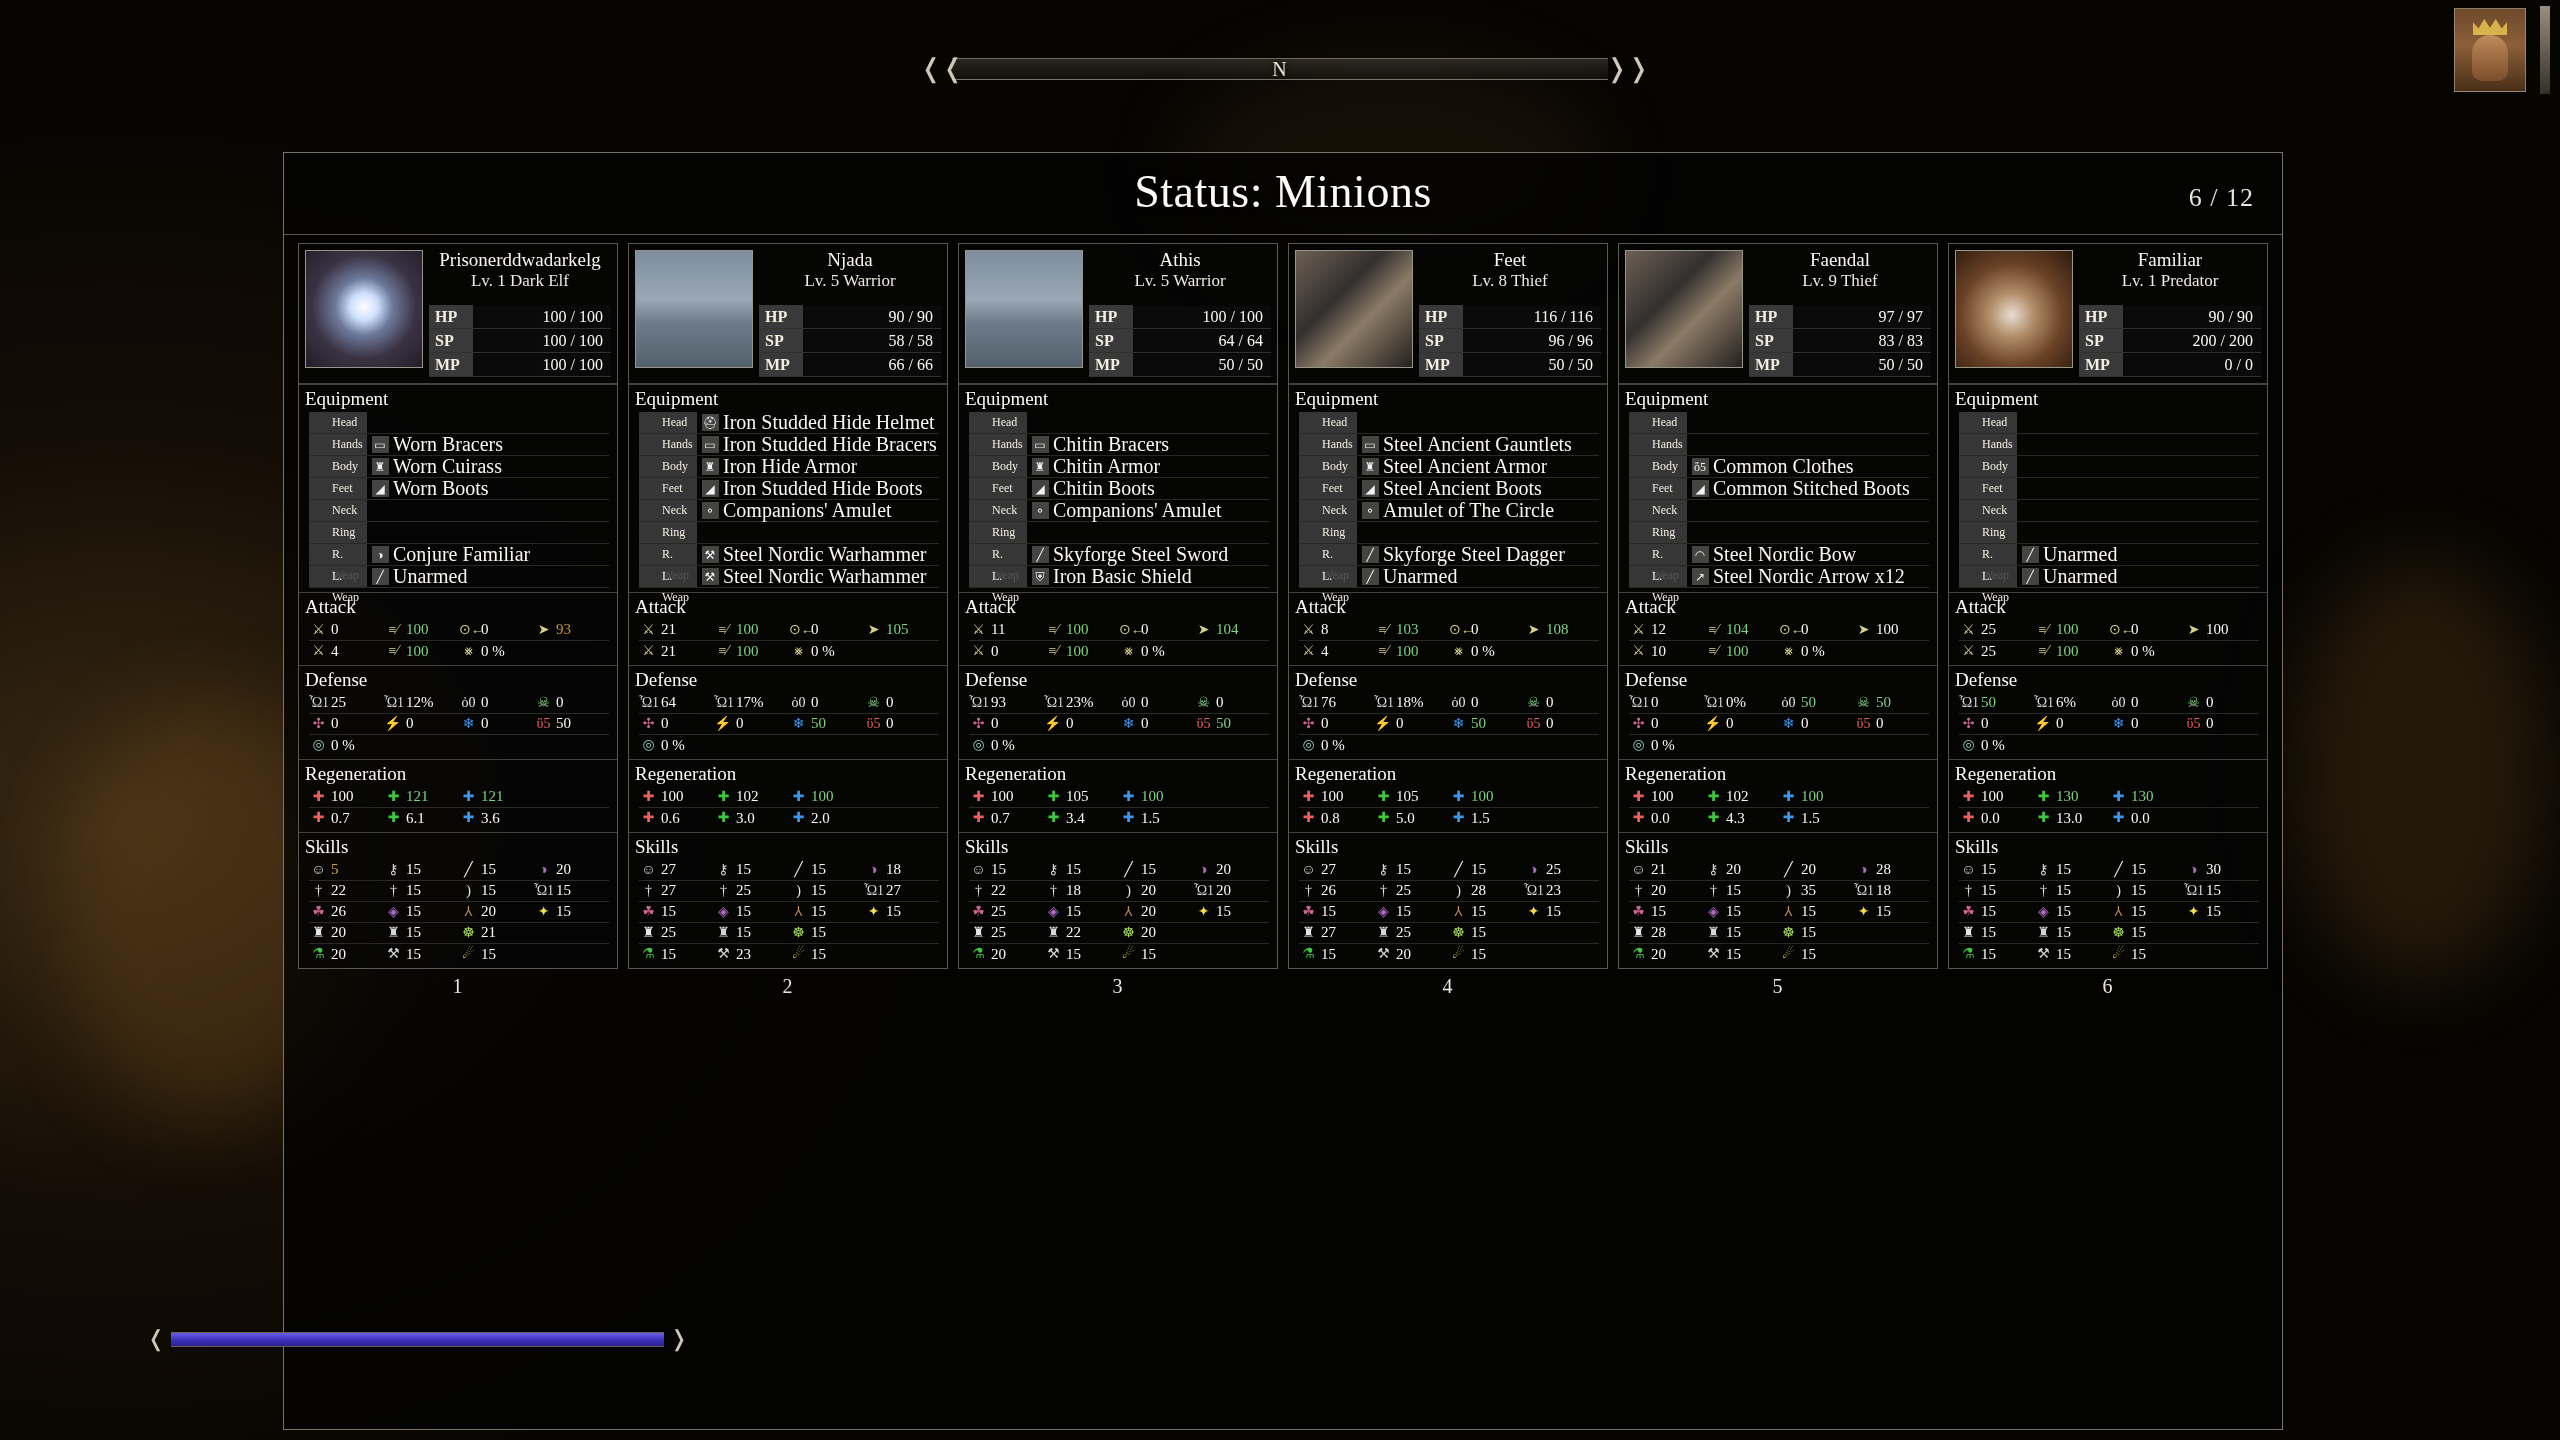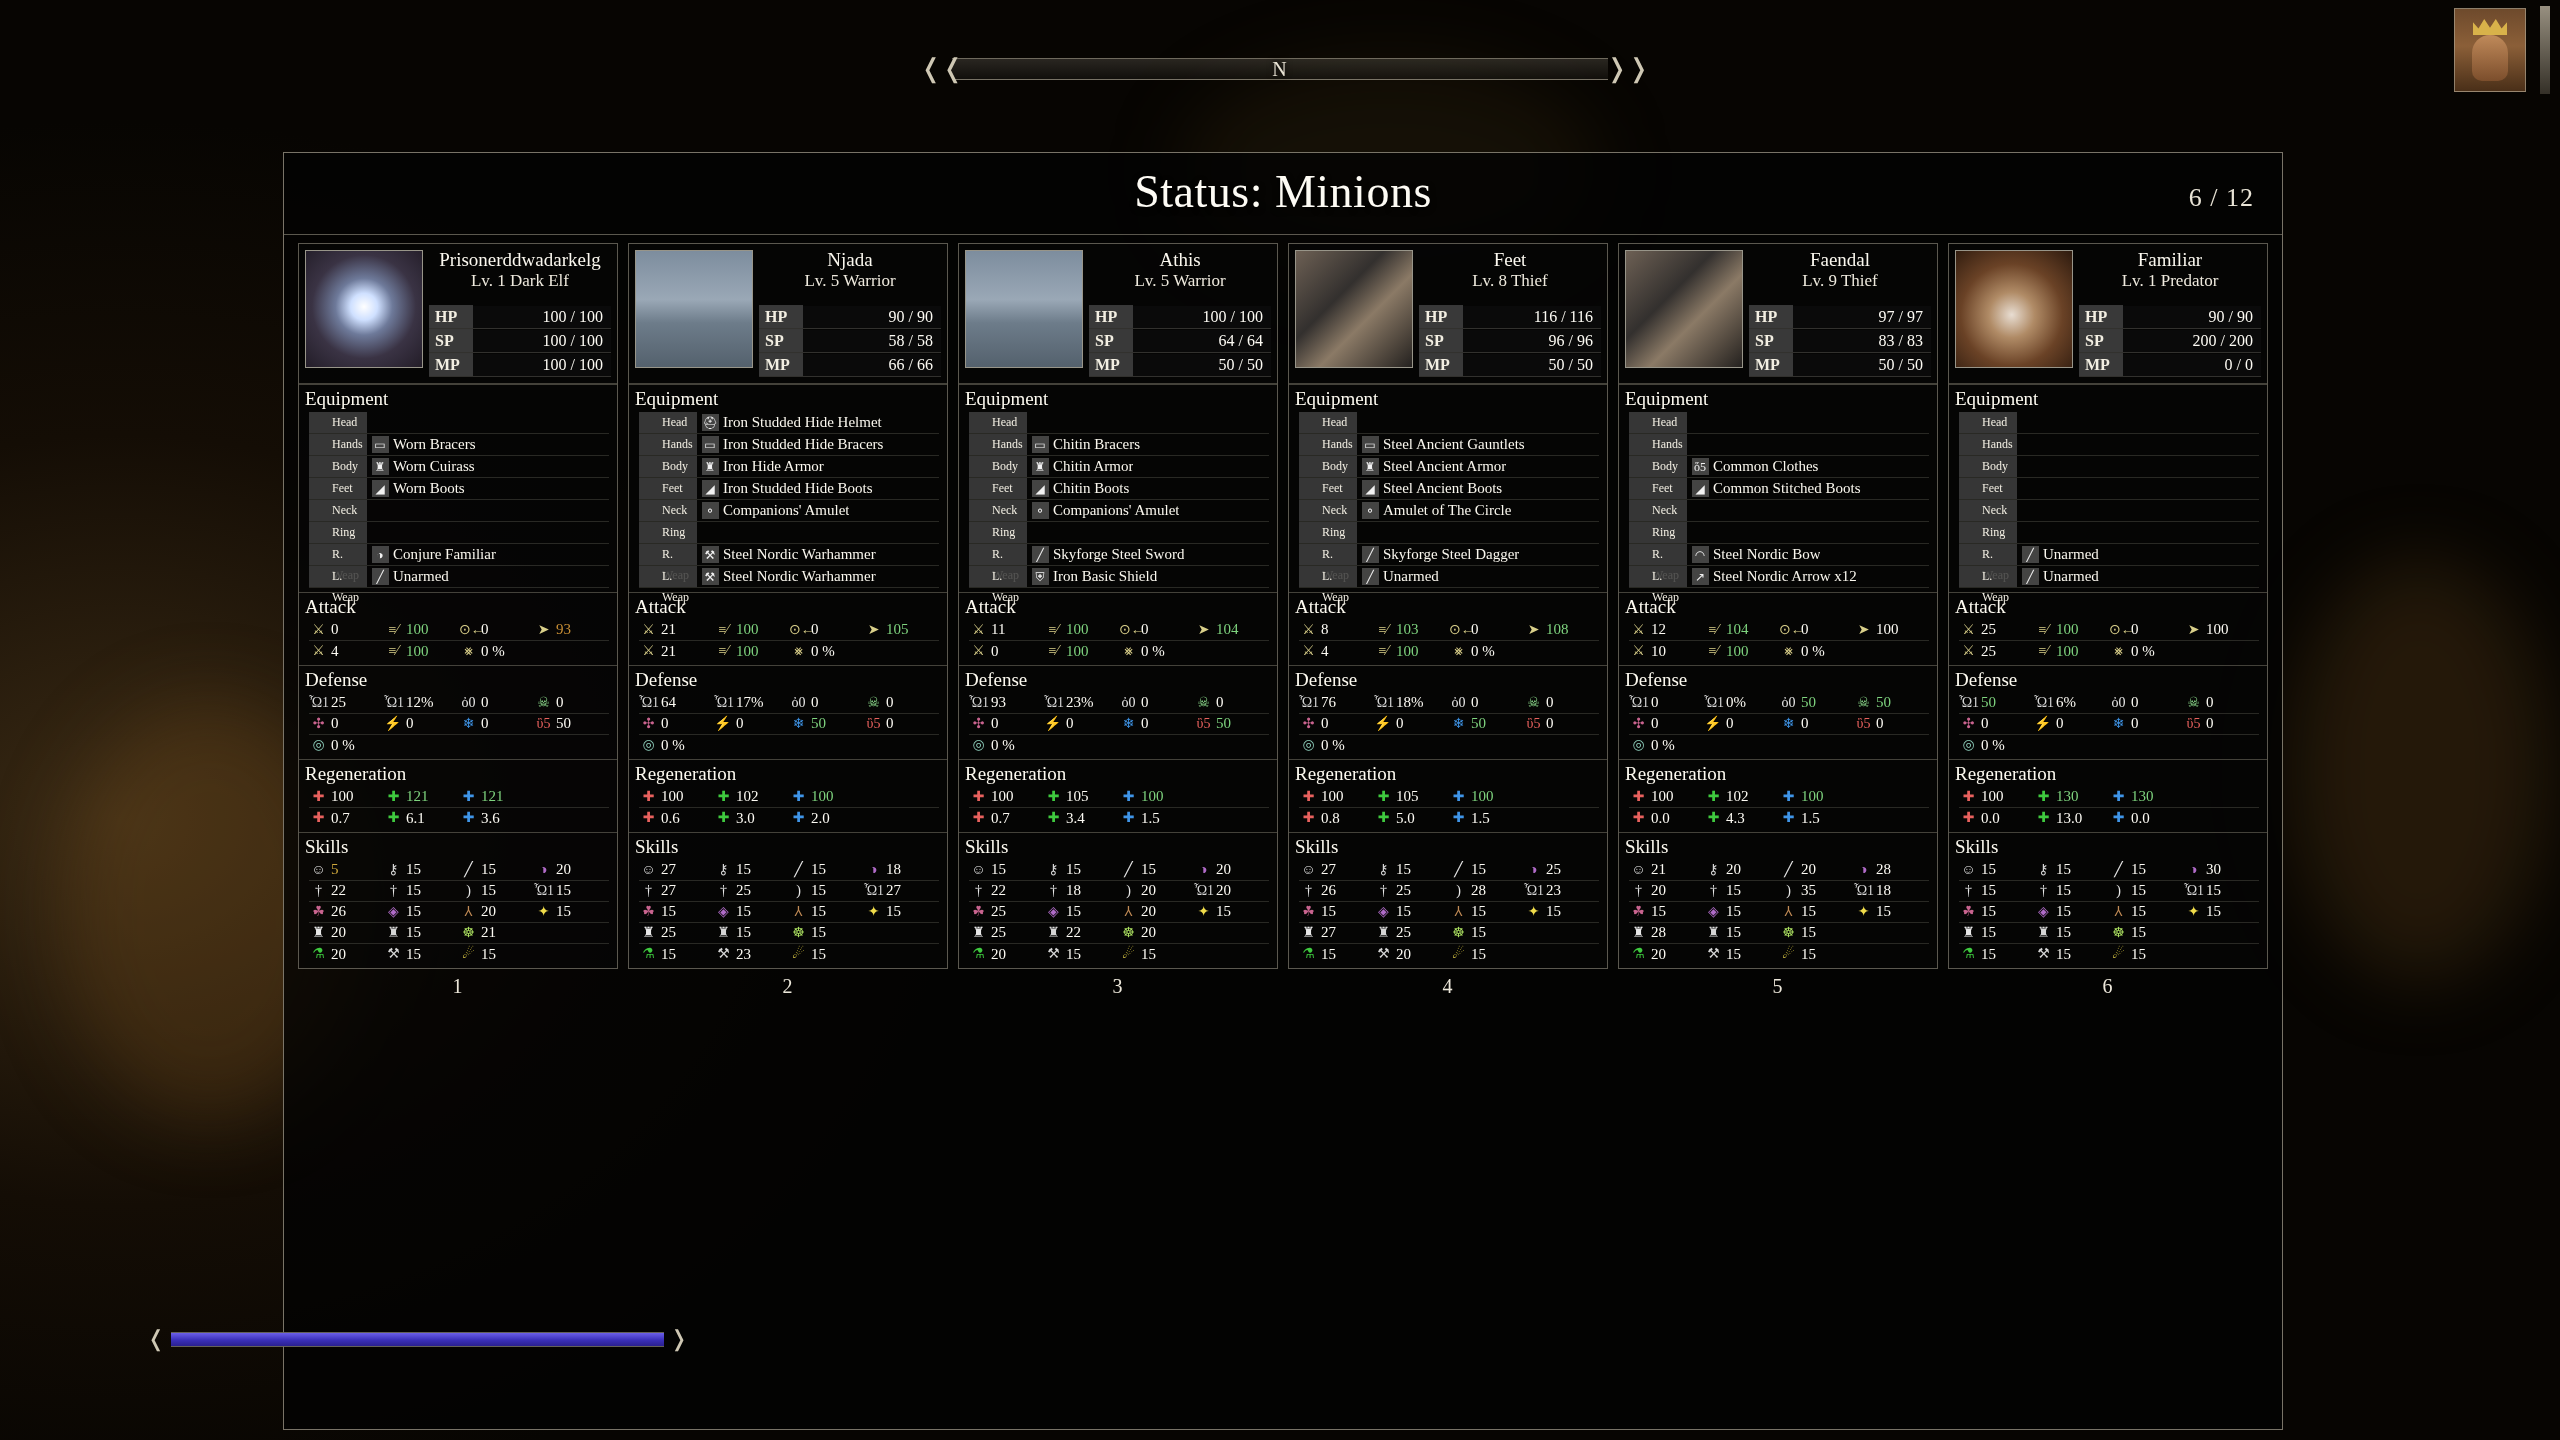--- a/index.html
+++ b/index.html
@@ -126,21 +126,21 @@
   .sect-title { color: #fdfaf0; font-size: 19px; padding: 1px 0 2px 6px; }
 
   
   .eq-row { display: flex; align-items: center; height: 21px; margin: 1px 8px 1px 10px; border-bottom: 1px solid rgba(96,94,86,.40); }
   .eq-slot {
     width: 58px; flex: 0 0 58px; height: 21px; line-height: 21px;
     background: rgba(62,62,62,.88); color: #f3efe3; font-size: 12px; padding-left: 23px; font-family: Liberation Serif, serif;
   }
   .eq-icon { width: 20px; flex: 0 0 20px; height: 17px; margin: 0 3px; display:flex; align-items:center; justify-content:center; }
   .eq-icon .gi { background: rgba(120,120,120,.55); width: 17px; height: 17px; display:flex; align-items:center; justify-content:center; font-size: 12px; color: #f2f2f2; line-height: 1;}
-  .eq-name { color: #fbf8ef; font-size: 15px; white-space: nowrap; overflow: hidden; text-overflow: ellipsis; }
+  .eq-name { color: #fbf8ef; font-size: 20px; white-space: nowrap; overflow: hidden; text-overflow: ellipsis; }
   .eq-row.empty .eq-icon, .eq-row.empty .eq-name { visibility: hidden; }
 
   
   .srow { display: flex; margin: 0 8px 0 10px; border-bottom: 1px solid rgba(96,94,86,.40); height: 21px; align-items: center; }
   .srow:last-child { border-bottom: none; }
   .cell { flex: 1; display: flex; align-items: center; gap: 3px; min-width: 0; }
   .cell .ic { width: 19px; flex: 0 0 19px; text-align: center; font-size: 14px; line-height: 1; }
   .cell .vl { font-size: 15px; color: #fdfbf4; white-space: nowrap; }
   .vl.green { color: #7fd47f; }
   .vl.orange { color: #c98f35; }

